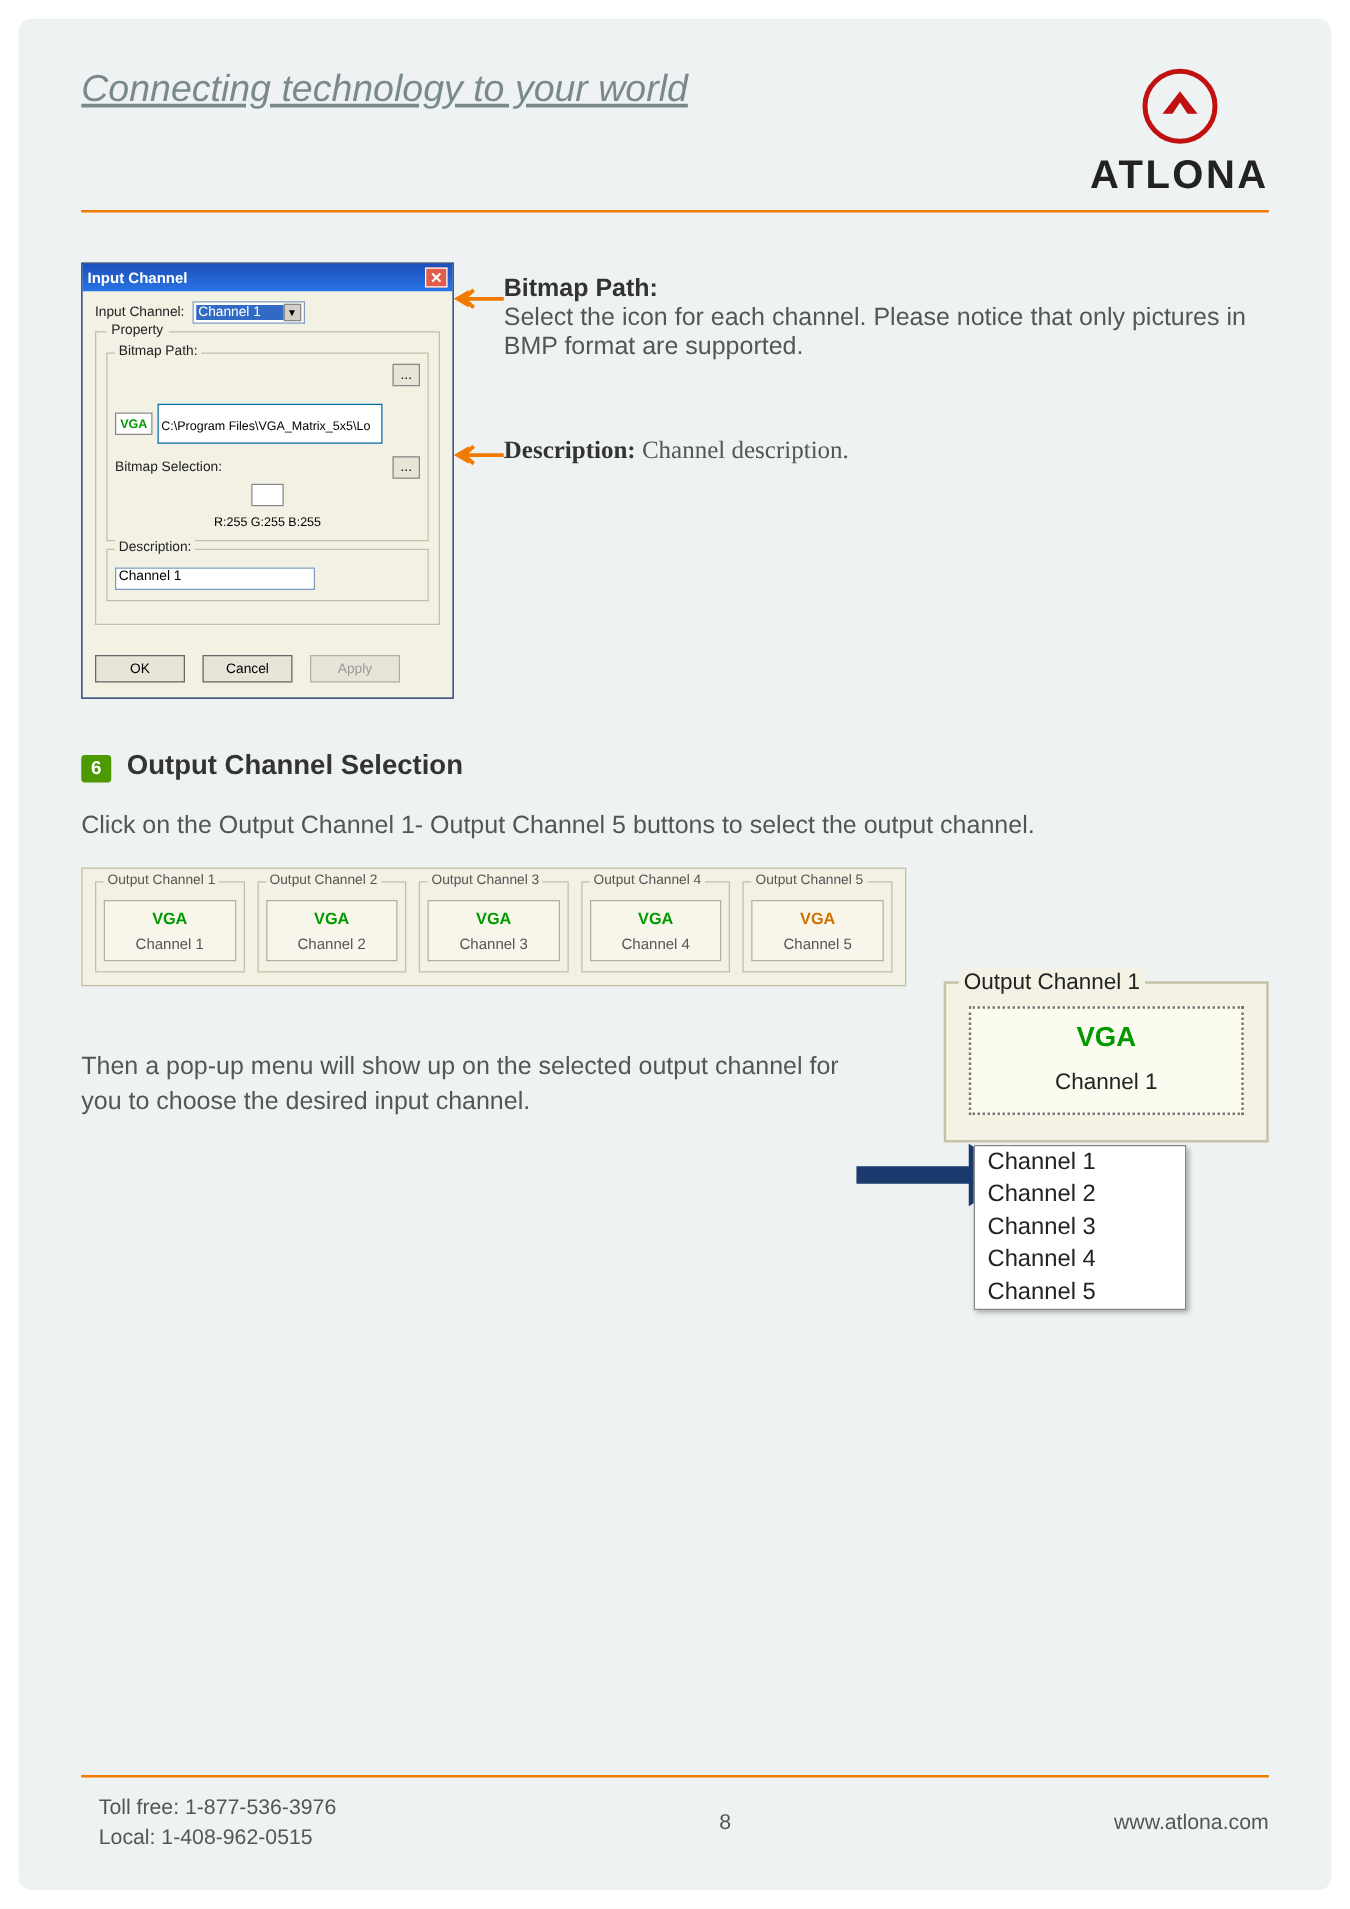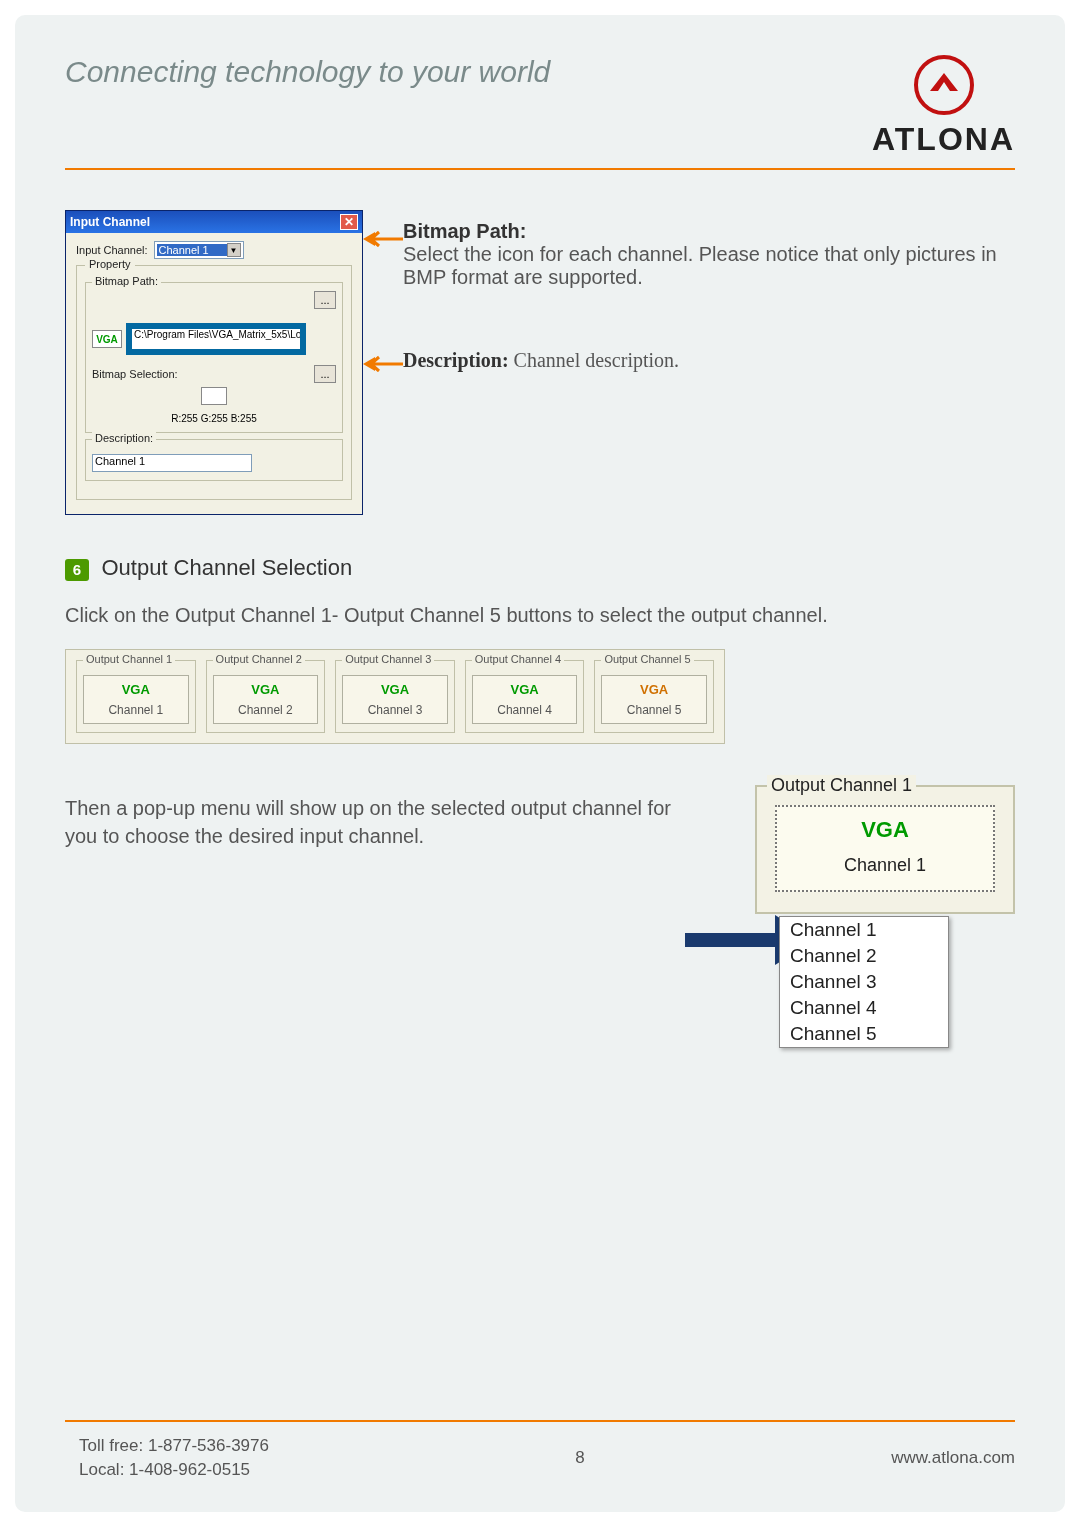--- a/index.html
+++ b/index.html
@@ -23,20 +23,21 @@
     justify-content: space-between;
     align-items: flex-start;
     border-bottom: 2px solid #f17a00;
     padding-bottom: 10px;
     margin-bottom: 40px;
   }
   .tagline {
     font-style: italic;
     font-size: 30px;
     color: #7a8a8a;
+    text-decoration: underline;
   }
   .logo-wrap { text-align: center; }
   .logo-circle {
     width: 60px; height: 60px;
     border: 4px solid #c11010;
     border-radius: 50%;
     margin: 0 auto 6px auto;
     display: flex; align-items: center; justify-content: center;
   }
   .logo-circle svg { width: 36px; height: 36px; }
@@ -125,25 +126,25 @@
   .bmp-swatch {
     width: 30px; height: 18px;
     border: 1px solid #888;
     background: #fff;
     color: #009a00;
     font-size: 10px;
     font-weight: bold;
     display: flex; align-items: center; justify-content: center;
   }
   .path-input {
-    border: 6px solid #0369a1;
+    border: 1px solid #0369a1;
     background: #fff;
     height: 32px;
     font-size: 10px;
-    padding: 0 2px;
+    padding: 12px 2px;
     width: 180px;
     white-space: nowrap; overflow: hidden;
   }
   .browse {
     width: 22px; height: 18px;
     border: 1px solid #888;
     background: #e8e4d8;
     font-size: 11px;
     display: flex; align-items: center; justify-content: center;
   }
@@ -195,21 +196,21 @@
     color: #fff;
     border-radius: 3px;
     align-items: center; justify-content: center;
     font-weight: bold;
     font-size: 15px;
     margin-right: 8px;
   }
   .section-title {
     color: #333;
     font-size: 22px;
-    font-weight: 400;
+    font-weight: 700;
   }
   .body-text {
     font-size: 20px;
     color: #555;
     margin: 20px 0;
     line-height: 1.4;
   }
   
   .out-strip {
     background: #f2f1e4;
@@ -365,20 +366,25 @@
           </div>
 
           <div class="inner-field">
             <span class="dlg-label" style="position:absolute;top:-8px;left:6px;background:#f2f1e4;padding:0 3px;">Description:</span>
             <div style="margin-top:6px;">
               <div class="textbox">Channel 1</div>
             </div>
           </div>
         </div>
       </div>
+      <div class="dlg-buttons">
+        <div class="win-btn">OK</div>
+        <div class="win-btn">Cancel</div>
+        <div class="win-btn disabled">Apply</div>
+      </div>
     </div>
 
     <div class="annot-col">
       <div class="annot-block" style="position:relative;">
         <svg class="arrow-svg" style="top:4px;" width="50" height="30">
             <path d="M40 15 L8 15 M8 15 L16 8 M8 15 L16 22" stroke="#f17a00" stroke-width="3" fill="none"></path>
             <path d="M0 15 L12 8 L12 22 Z" fill="#f17a00"></path>
           </svg>
         <span class="annot-strong">Bitmap Path:</span><br>
         <span>Select the icon for each channel. Please notice that only pictures in BMP format are supported.</span>

